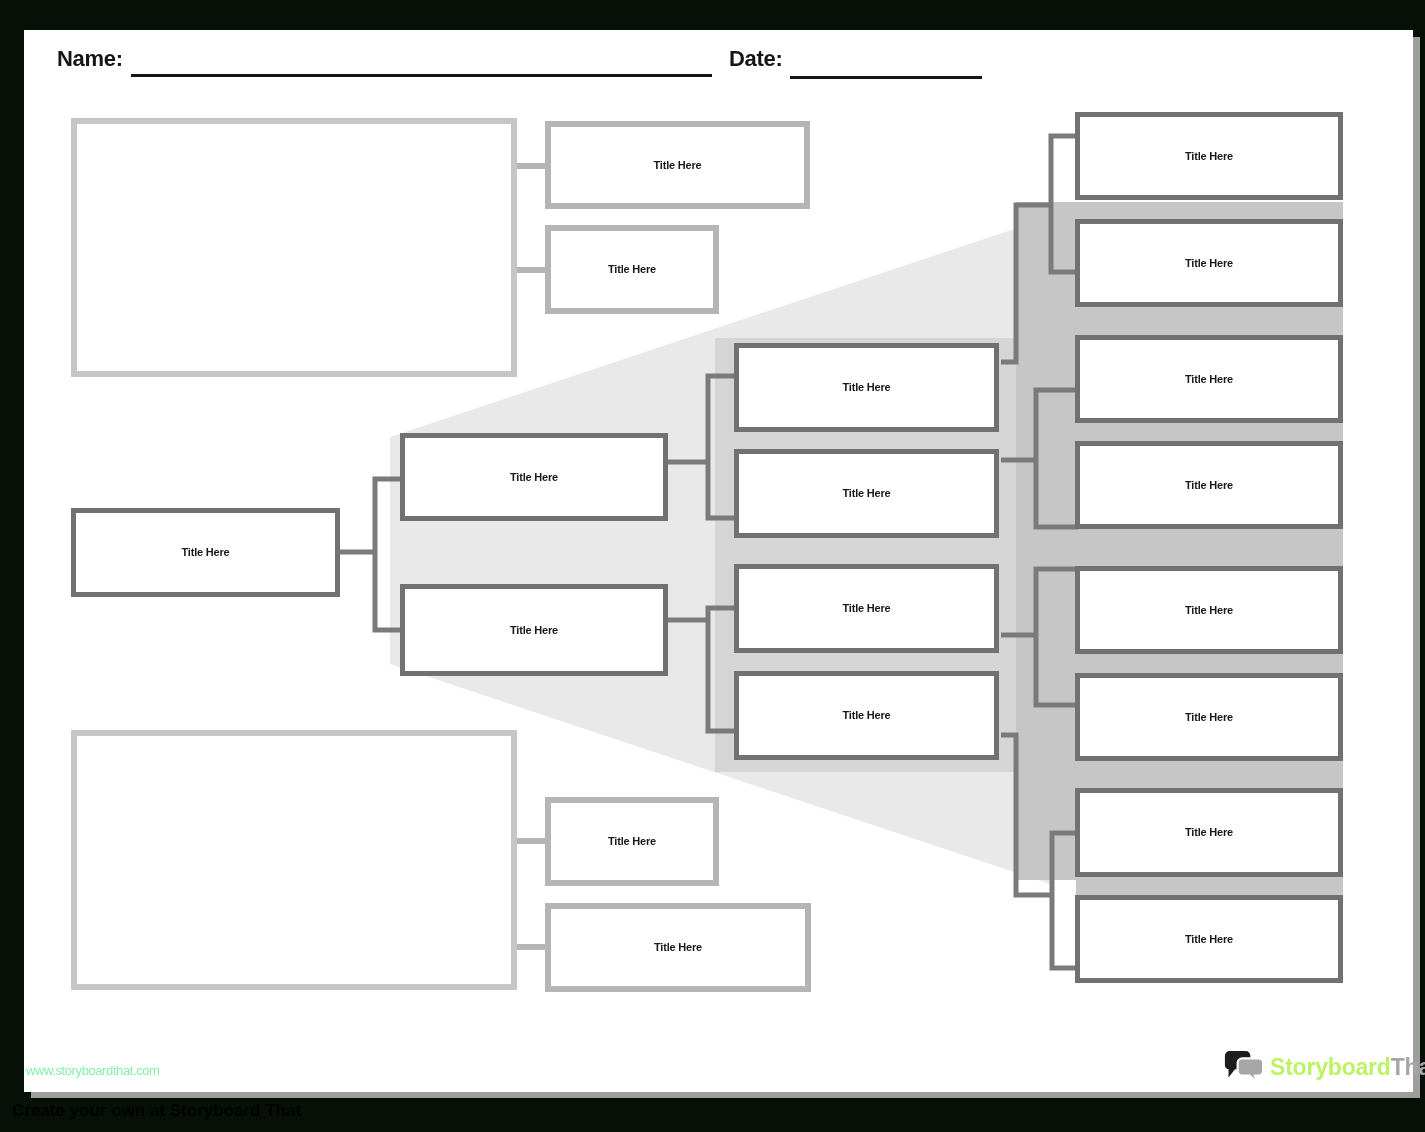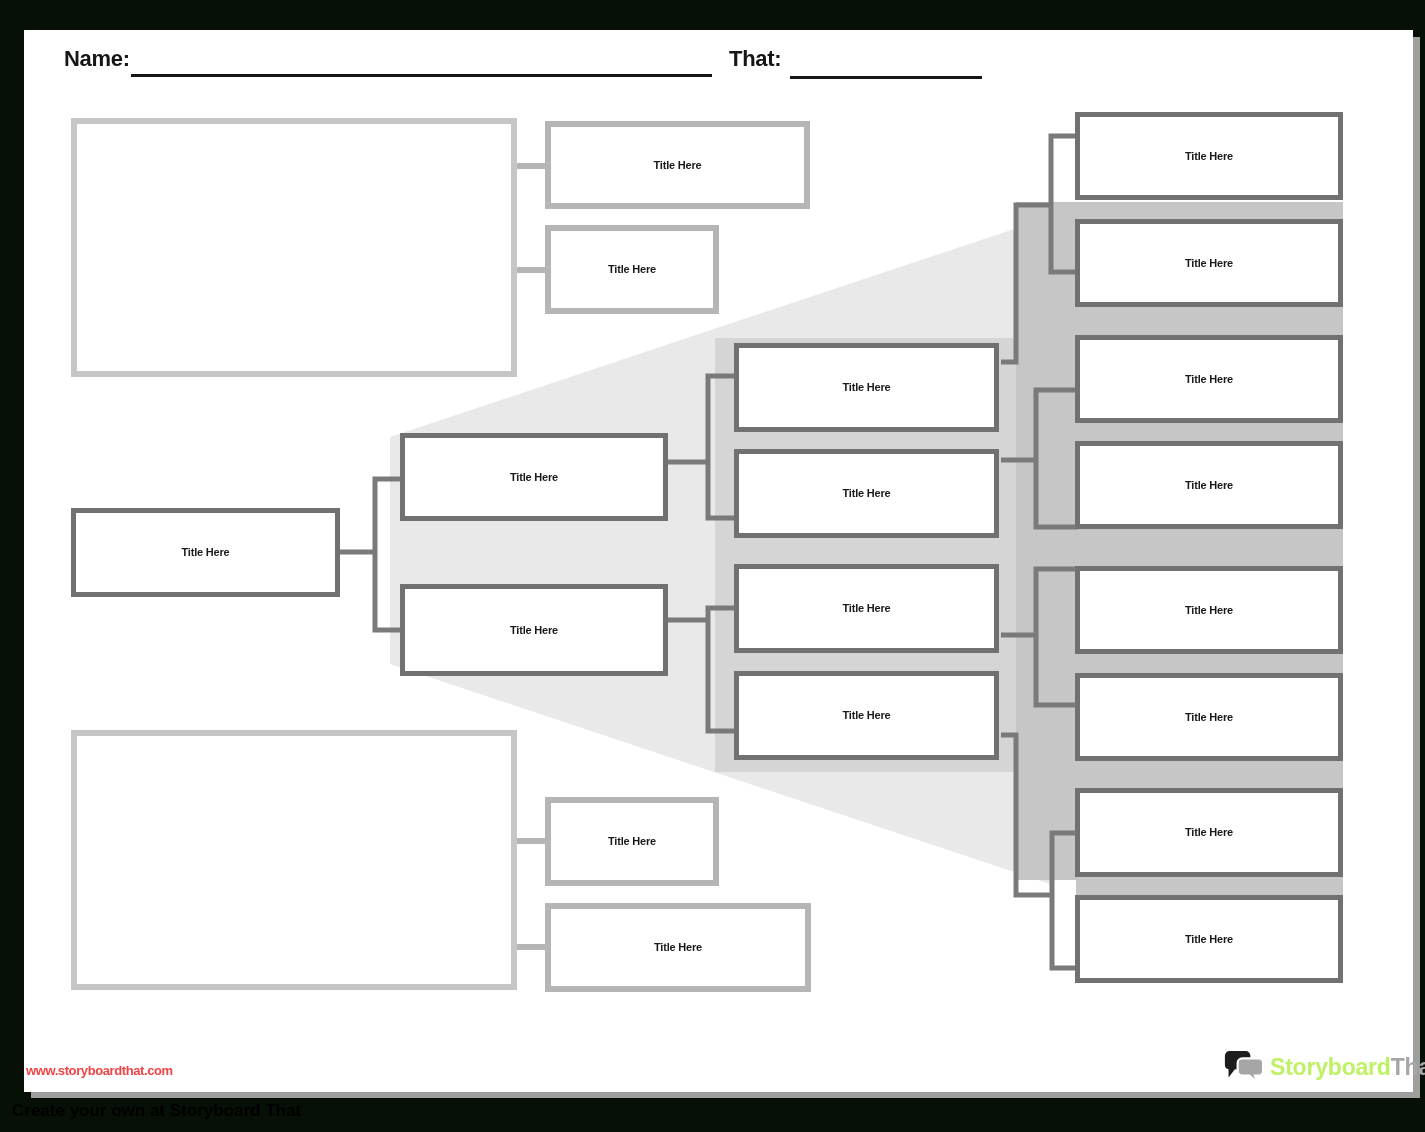--- a/index.html
+++ b/index.html
@@ -9,39 +9,39 @@
   .sheet{position:absolute;left:24px;top:30px;width:1389px;height:1062px;background:#ffffff;}
   .overlay-svg{position:absolute;left:0;top:0;width:1425px;height:1132px;}
   .hdr-label{position:absolute;font-weight:bold;font-size:22px;color:#161616;letter-spacing:-0.3px;}
   .rule{position:absolute;height:3px;background:#161616;}
   .box{position:absolute;background:#ffffff;box-sizing:border-box;
        display:flex;align-items:center;justify-content:center;}
   .box span{font-weight:bold;font-size:11px;line-height:1;color:#1a1a1a;letter-spacing:-0.2px;}
   .b-dark{border:5px solid #717171;}
   .b-light{border:6px solid #b5b5b5;}
   .b-big{border:6px solid #c6c6c6;}
-  .footer-url{position:absolute;left:26px;top:1063px;font-weight:bold;font-size:13px;
-              color:#ef4444;letter-spacing:-0.4px;text-align:center;}
+  .footer-url{position:absolute;left:26px;top:1063px;font-weight:normal;font-size:13px;
+              color:#86efac;letter-spacing:-0.4px;text-align:center;}
   .logo{position:absolute;left:1224px;top:1050px;display:flex;align-items:center;gap:6px;}
   .logo-text{font-weight:bold;font-size:23px;letter-spacing:-0.2px;}
   .logo-text .primary{color:#bef264;}
   .logo-text .secondary{color:#a6a6a6;}
   .create-note{position:absolute;left:12px;top:1101px;font-weight:bold;font-size:17px;color:#000000;}
 </style>
 </head>
 <body>
 
 <div class="page">
 
   <div class="sheet-shadow"></div>
   <div class="sheet"></div>
 
-  <div class="hdr-label" style="left:64px;top:46px;">Name:</div>
+  <div class="hdr-label" style="left:57px;top:46px;">Name:</div>
   <div class="rule" style="left:131px;top:74px;width:581px;"></div>
-  <div class="hdr-label" style="left:729px;top:46px;">That:</div>
+  <div class="hdr-label" style="left:729px;top:46px;">Date:</div>
   <div class="rule" style="left:790px;top:76px;width:192px;"></div>
 
   <svg class="overlay-svg" viewBox="0 0 1425 1132" xmlns="http://www.w3.org/2000/svg">
     <polygon points="390,437 1050,217 1050,884 390,664" fill="#e9e9e9"></polygon>
     <polygon points="715,338 1020,338 1020,772 715,772" fill="#d5d5d5"></polygon>
     <polygon points="1016,202 1343,202 1343,930 1076,930 1076,880 1016,880" fill="#c6c6c6"></polygon>
 
     <path fill="none" stroke-width="6" d="M517 166 H547 M517 270 H547" stroke="#b5b5b5"></path>
     <path fill="none" stroke-width="6" d="M517 841 H547 M517 947 H547" stroke="#b5b5b5"></path>
 

